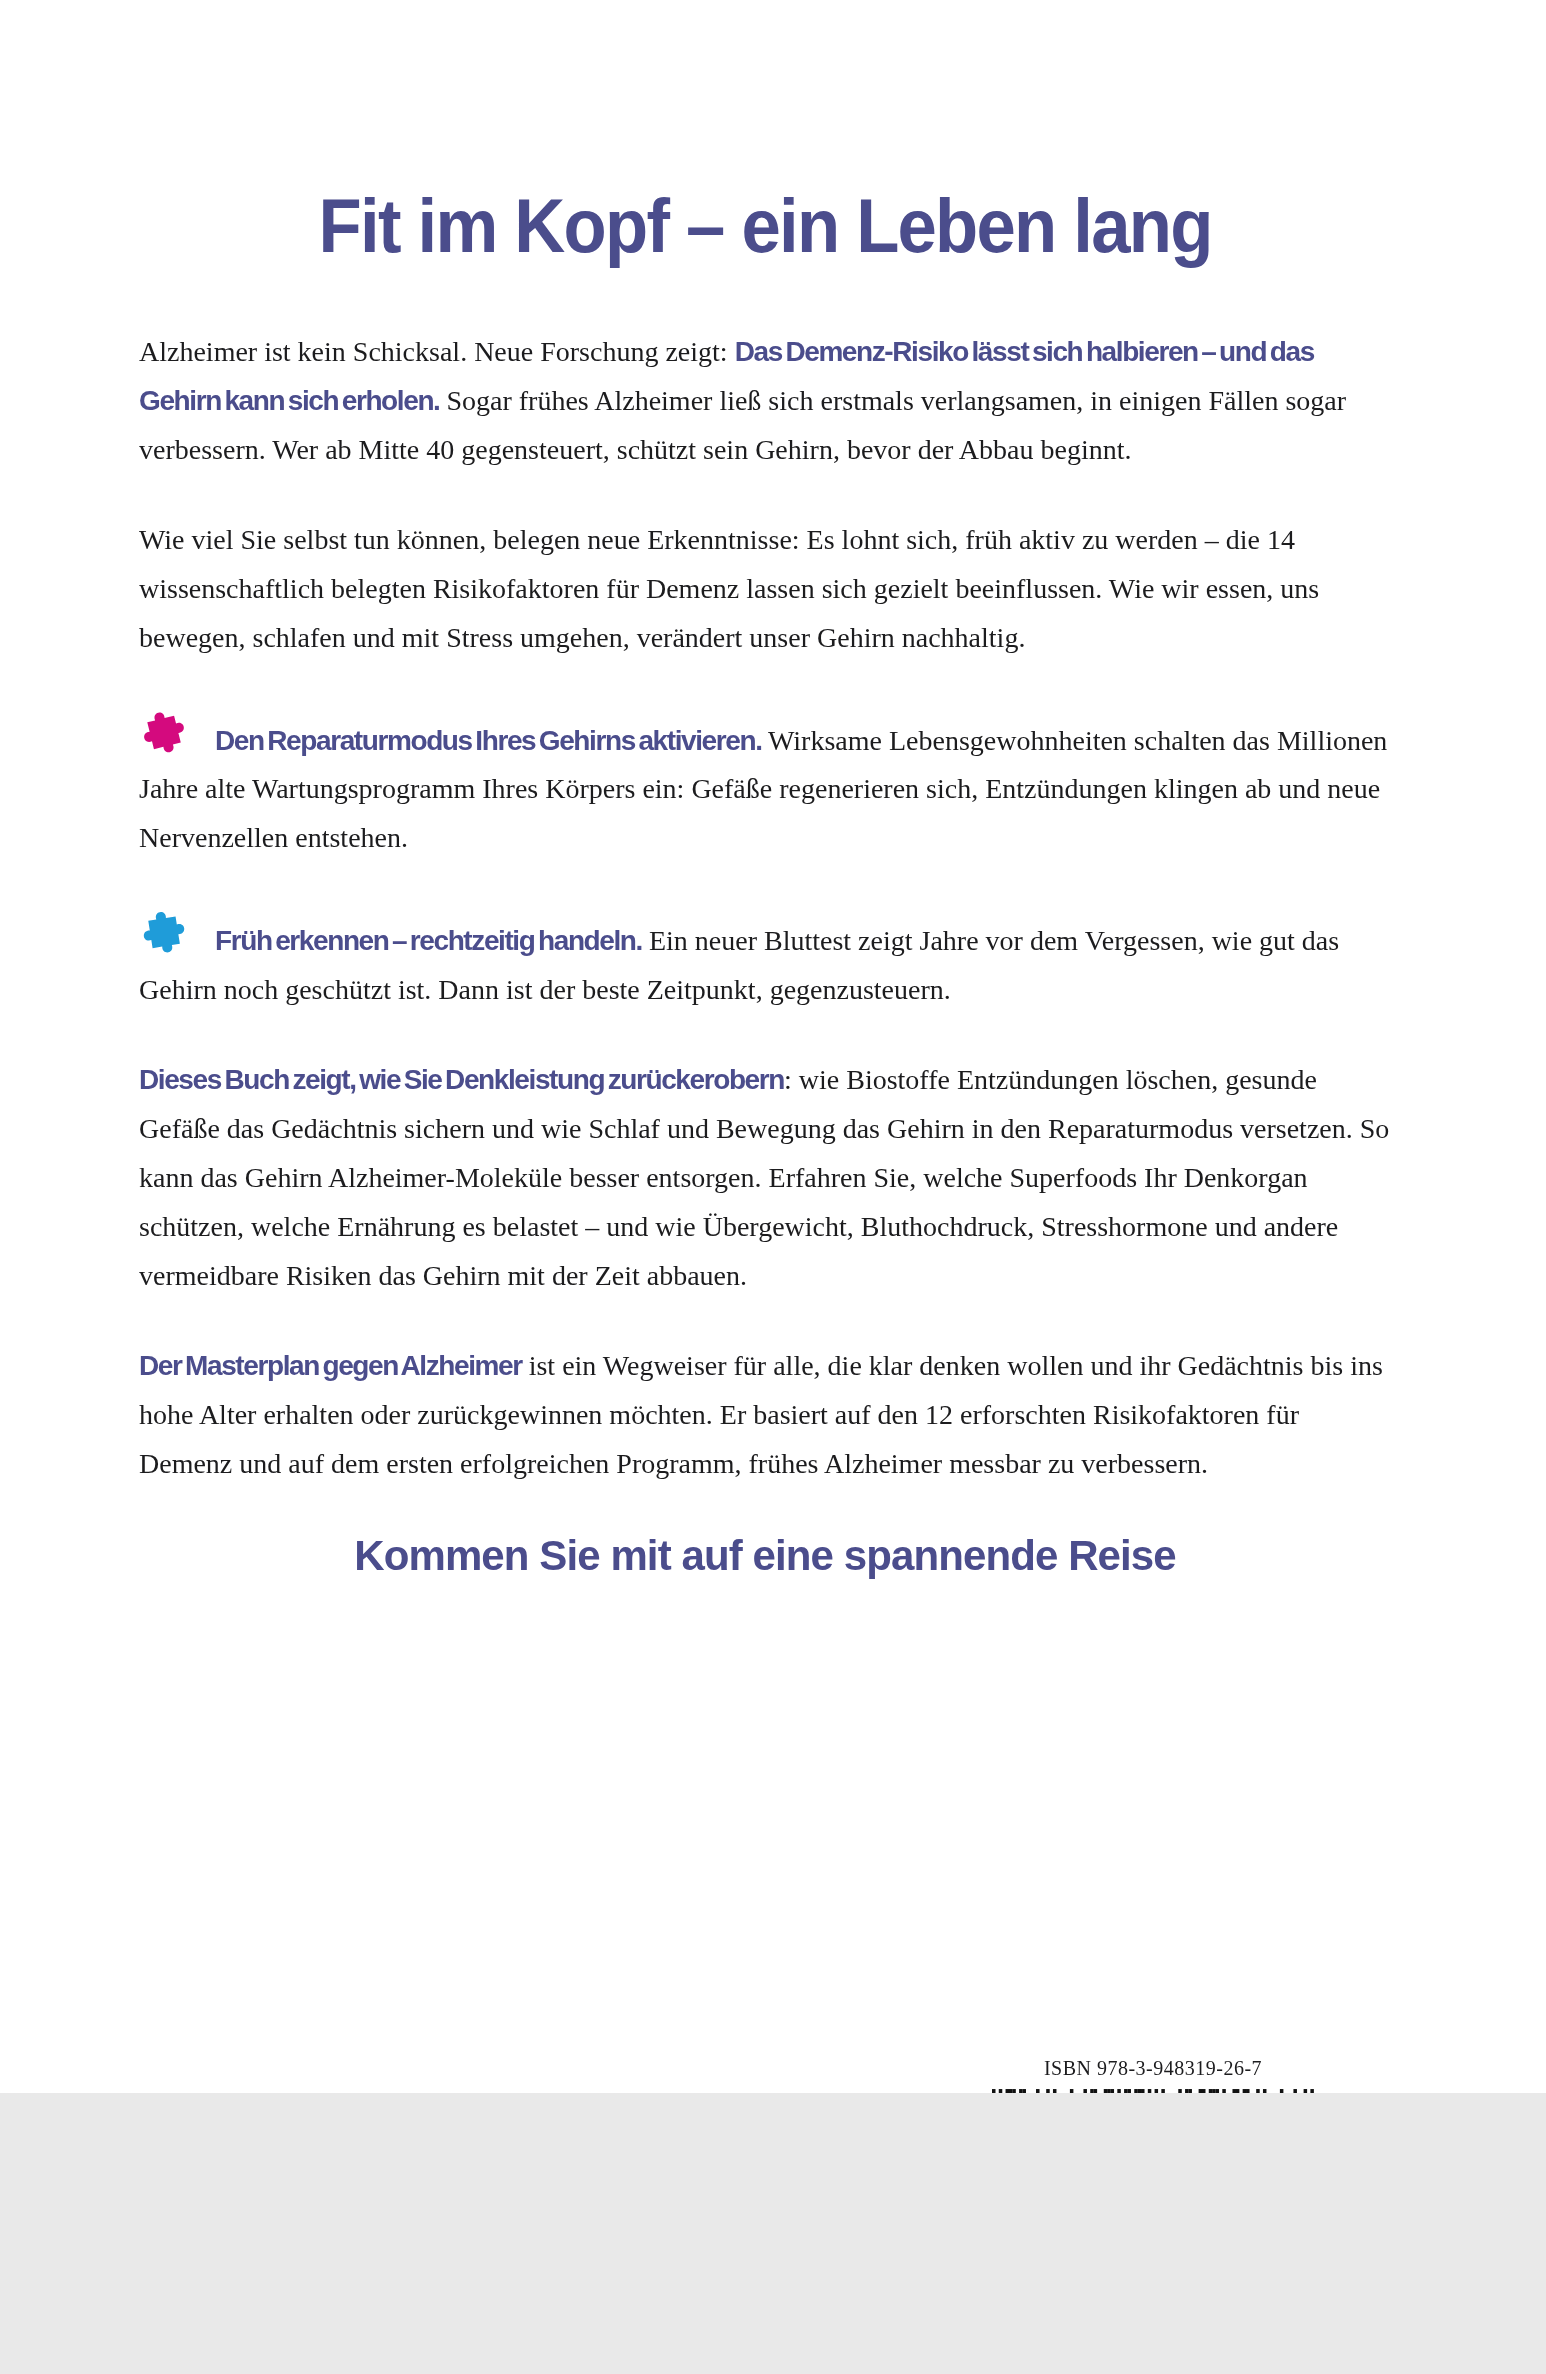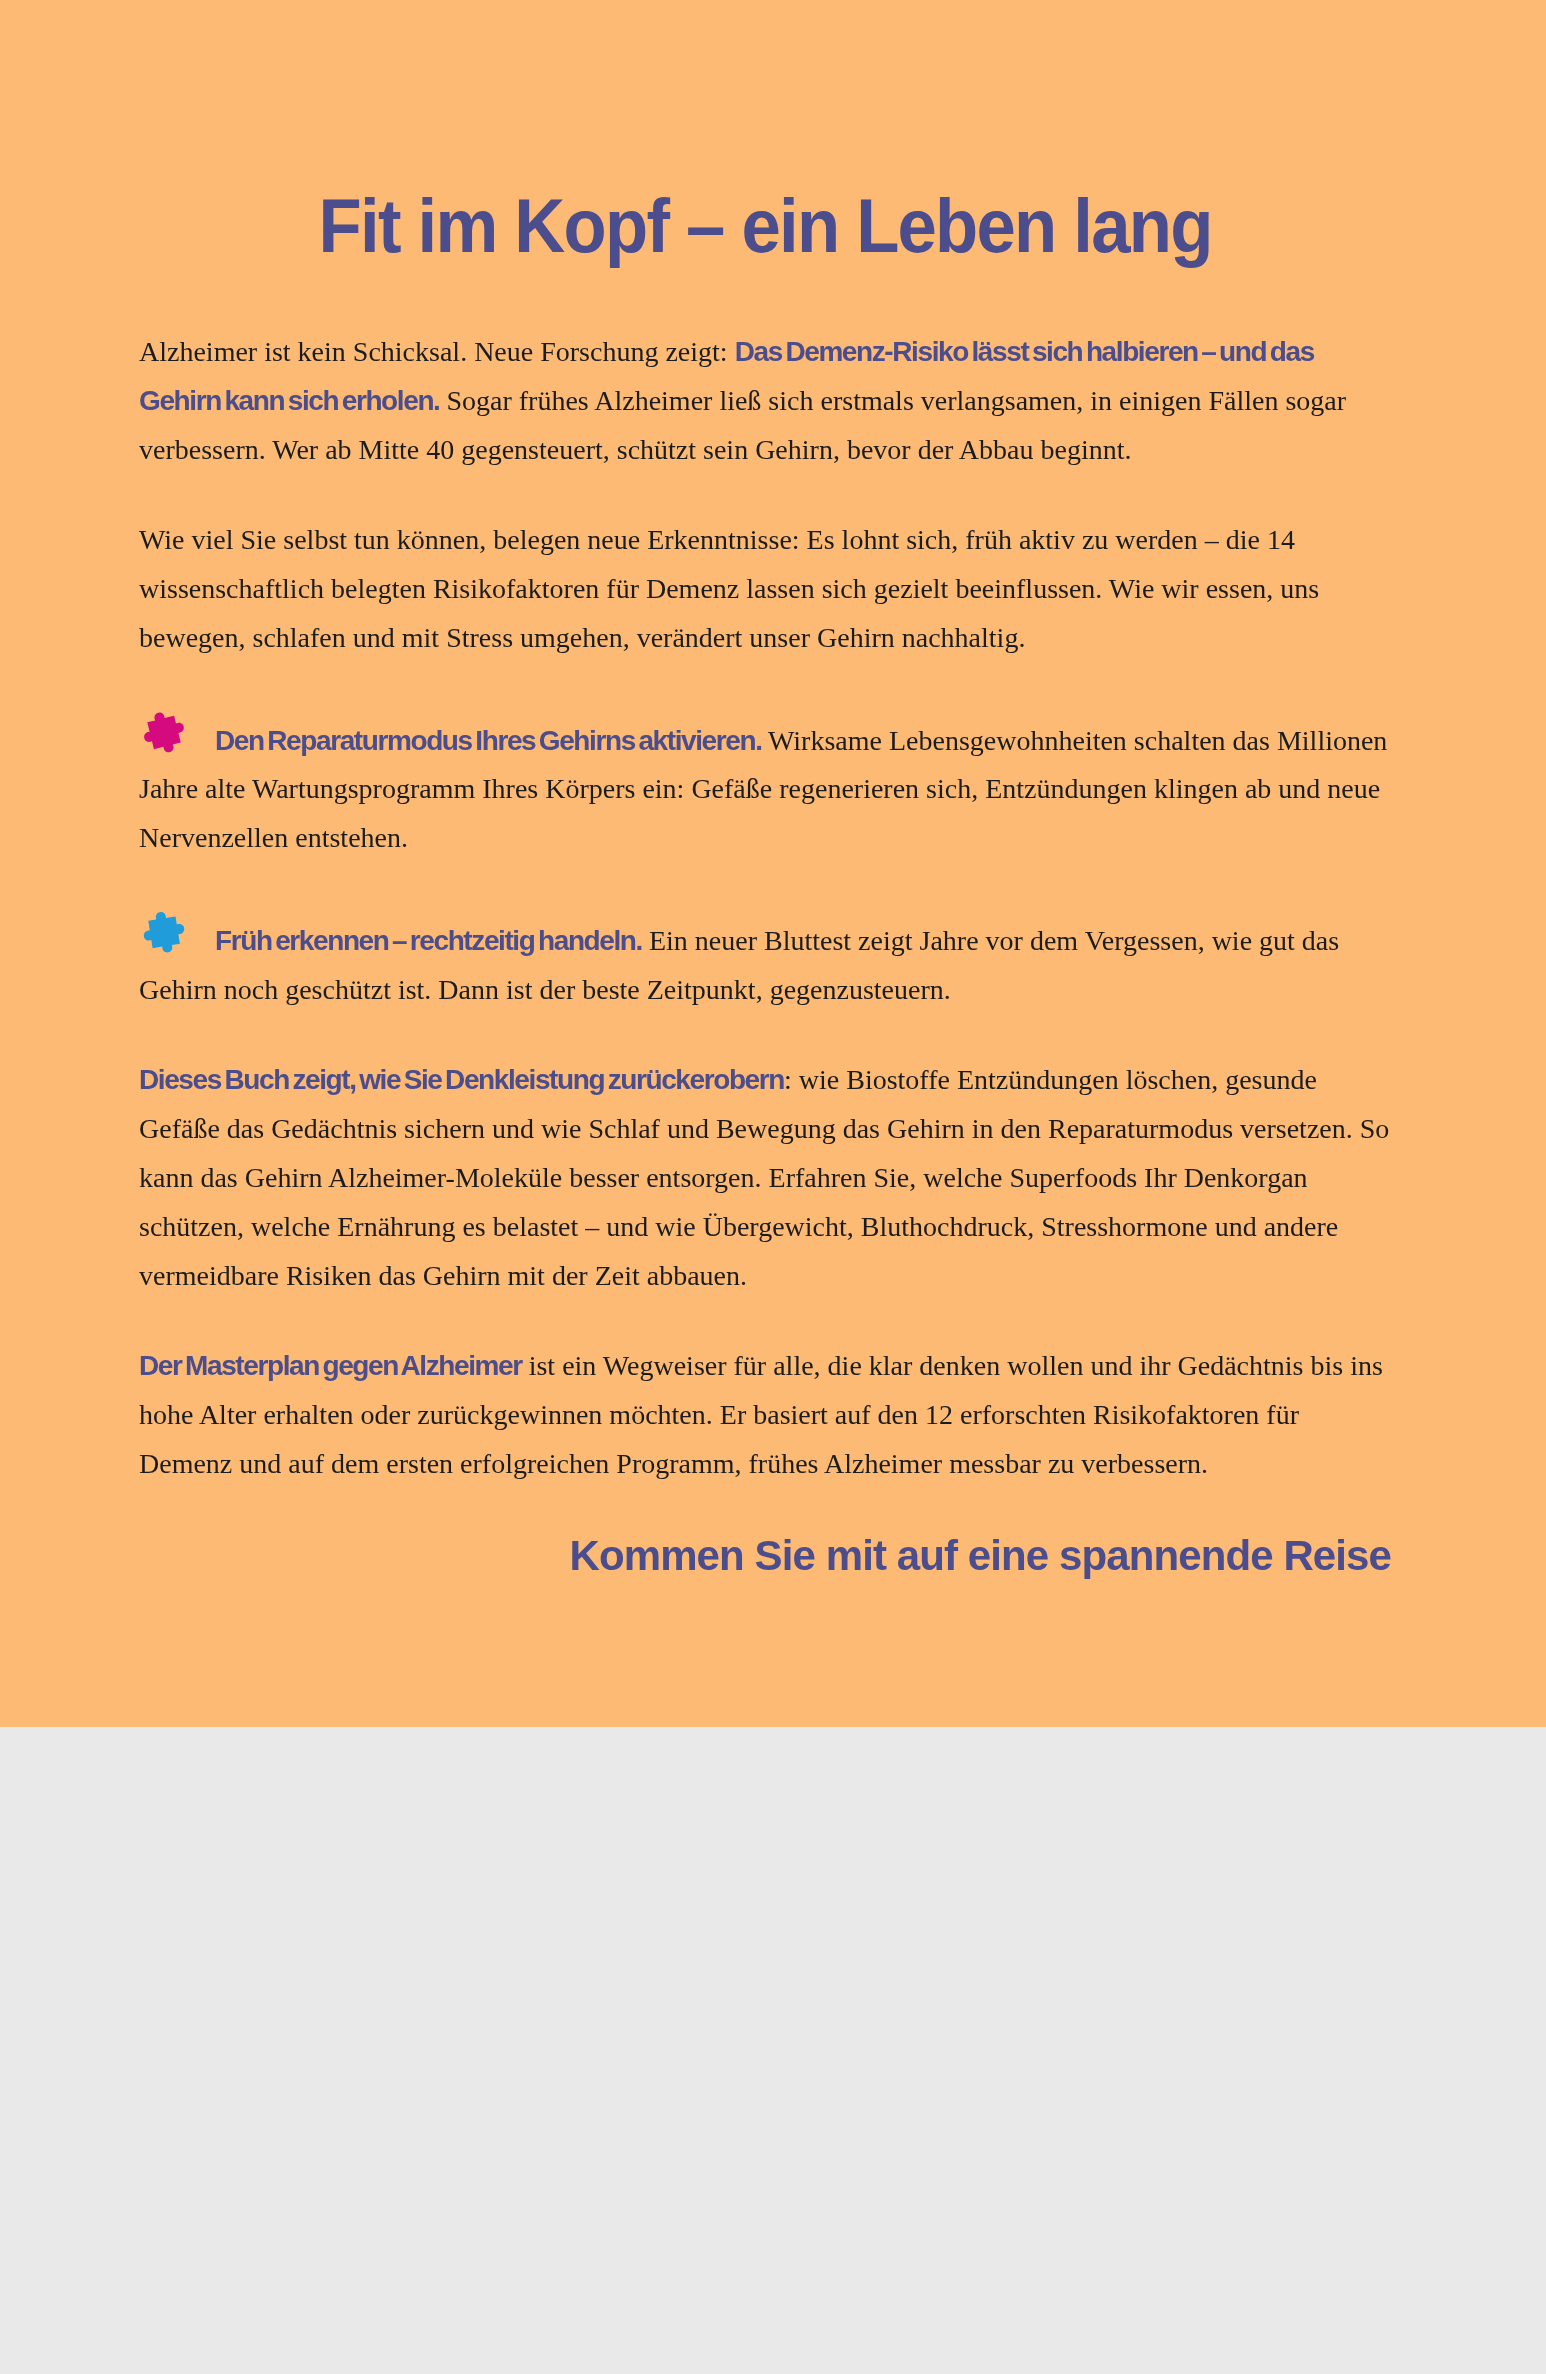--- a/index.html
+++ b/index.html
@@ -6,23 +6,23 @@
   :root{
     --accent:#4b4d8c;
     --magenta:#d40a7e;
     --blue:#1f9cd9;
     --text:#1c1c1e;
     --barcode:#111111;
   }
   html,body{margin:0;padding:0;background:#e9e9e9;}
   .page{
     position:relative;
-    width:1546px;height:1727px;
+    width:1546px;height:2093px;
     margin:0 auto;
-    background:#fdba74;
+    background:#ffffff;
     overflow:hidden;
     font-family:"Liberation Serif","DejaVu Serif",serif;
     color:var(--text);
   }
   .content{
     position:absolute;left:139px;top:0;width:1252px;
   }
   .title{
     margin-top:184px;
     text-align:center;
@@ -53,21 +53,21 @@
   .seg-serif-bold{font-weight:bold;}
   .puzzle-svg{
     display:inline-block;
     width:52px;height:52px;
     margin-right:24px;
     vertical-align:-9.3px;
   }
   .icon-magenta{transform:rotate(-14deg);}
   .icon-blue{transform:rotate(-9deg);}
   .callout{
-    text-align:right;
+    text-align:center;
     margin:37px 0 33px 0;
     font-family:"Liberation Sans","DejaVu Sans",sans-serif;
     font-weight:bold;
     font-size:42px;
     line-height:53px;
     letter-spacing:-0.9px;
     color:var(--accent);
   }
   .author{
     font-size:36px;

